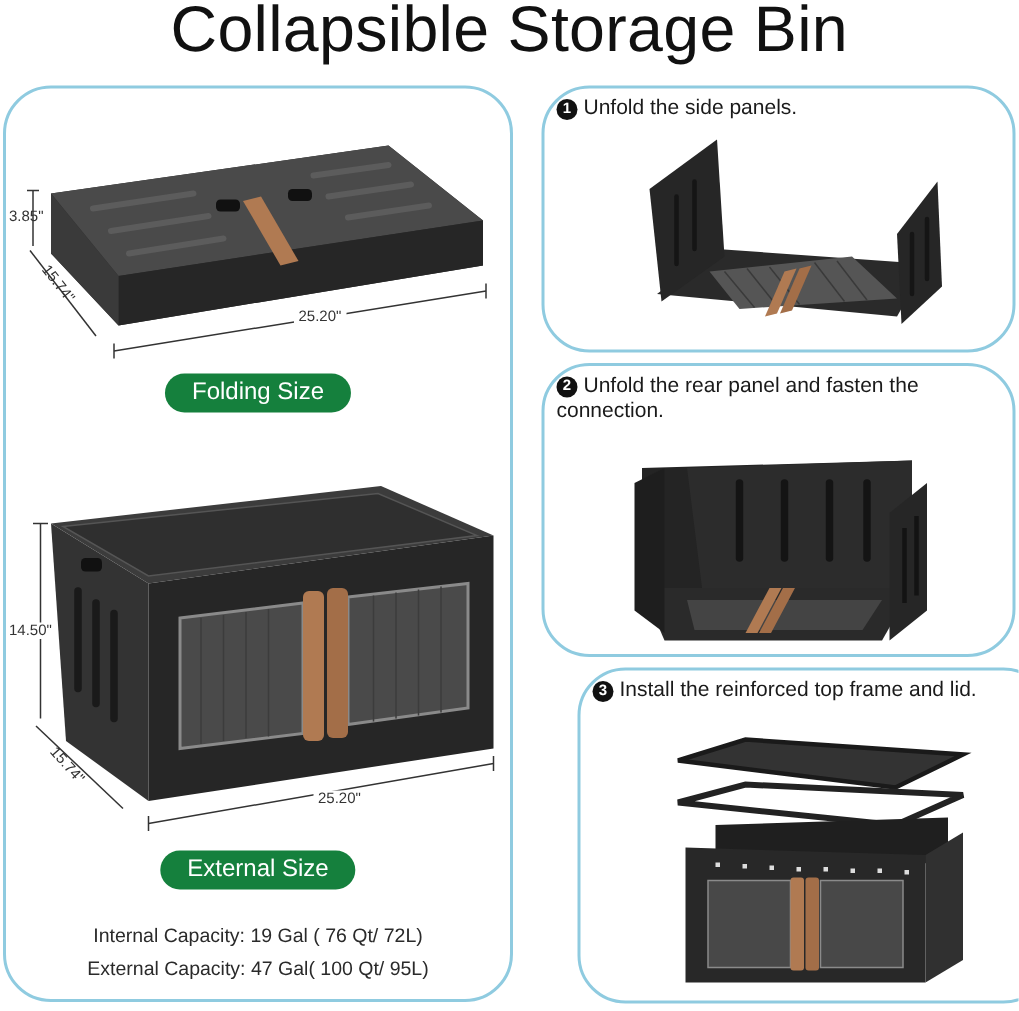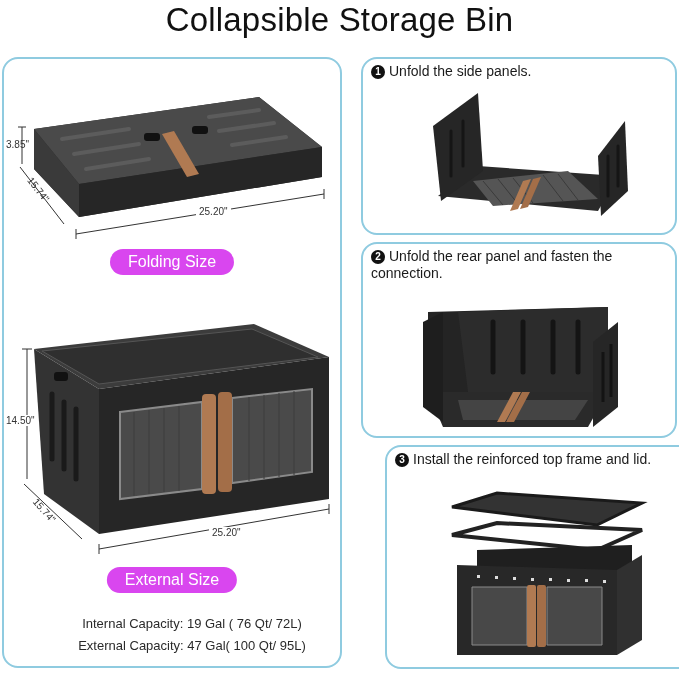--- a/index.html
+++ b/index.html
@@ -1,33 +1,33 @@
 <!DOCTYPE html>
 <html><head>
 <meta charset="utf-8">
 <style>
   * { box-sizing: border-box; margin: 0; padding: 0; }
   html, body { width: 679px; height: 674px; background: #ffffff; overflow: hidden; }
   body { position: relative; font-family: "Liberation Sans", "DejaVu Sans", sans-serif; color: #1a1a1a; }
 
   .title { position: absolute; left: 0; top: 0; width: 679px; height: 44px; text-align: center;
-           font-size: 33px; line-height: 40px; color: #111; letter-spacing: 0.2px; }
-
-  .panel { position: absolute; border: 2px solid #8fcbe0; border-radius: 16px; background: #fff; overflow: hidden; }
+           font-size: 43px; line-height: 40px; color: #111; letter-spacing: 0.2px; }
+
+  .panel { position: absolute; border: 2px solid #8fcbe0; border-radius: 32px; background: #fff; overflow: hidden; }
   #left-panel { left: 2px; top: 57px; width: 340px; height: 611px; }
   #step1 { left: 361px; top: 57px; width: 316px; height: 178px; }
   #step2 { left: 361px; top: 242px; width: 316px; height: 196px; }
   #step3 { left: 361px; top: 445px; width: 316px; height: 224px; margin-left: 24px; }
 
-  .badge { position: absolute; left: 50%; transform: translateX(-50%); background: #d946ef; color: #fff;
+  .badge { position: absolute; left: 50%; transform: translateX(-50%); background: #15803d; color: #fff;
            border-radius: 14px; height: 26px; line-height: 26px; font-size: 16px; padding: 0 18px; white-space: nowrap; }
   #badge-folding { top: 190px; }
   #badge-unfolding { top: 508px; }
 
-  .cap { position: absolute; left: 0; width: 100%; text-align: center; font-size: 13px; color: #2a2a2a; margin-left: 20px; }
+  .cap { position: absolute; left: 0; width: 100%; text-align: center; font-size: 13px; color: #2a2a2a; }
   #cap-internal { top: 557px; }
   #cap-external { top: 579px; }
 
   .dim { position: absolute; font-size: 10px; color: #333; }
 
   .step-label { position: absolute; left: 8px; top: 4px; right: 8px; font-size: 14px; line-height: 17px; color: #1a1a1a; }
   .step-num { display: inline-block; width: 14px; height: 14px; border-radius: 50%; background: #111; color: #fff;
               font-size: 10px; font-weight: bold; text-align: center; line-height: 14px; margin-right: 4px; vertical-align: 1px; }
 
   svg { position: absolute; }

